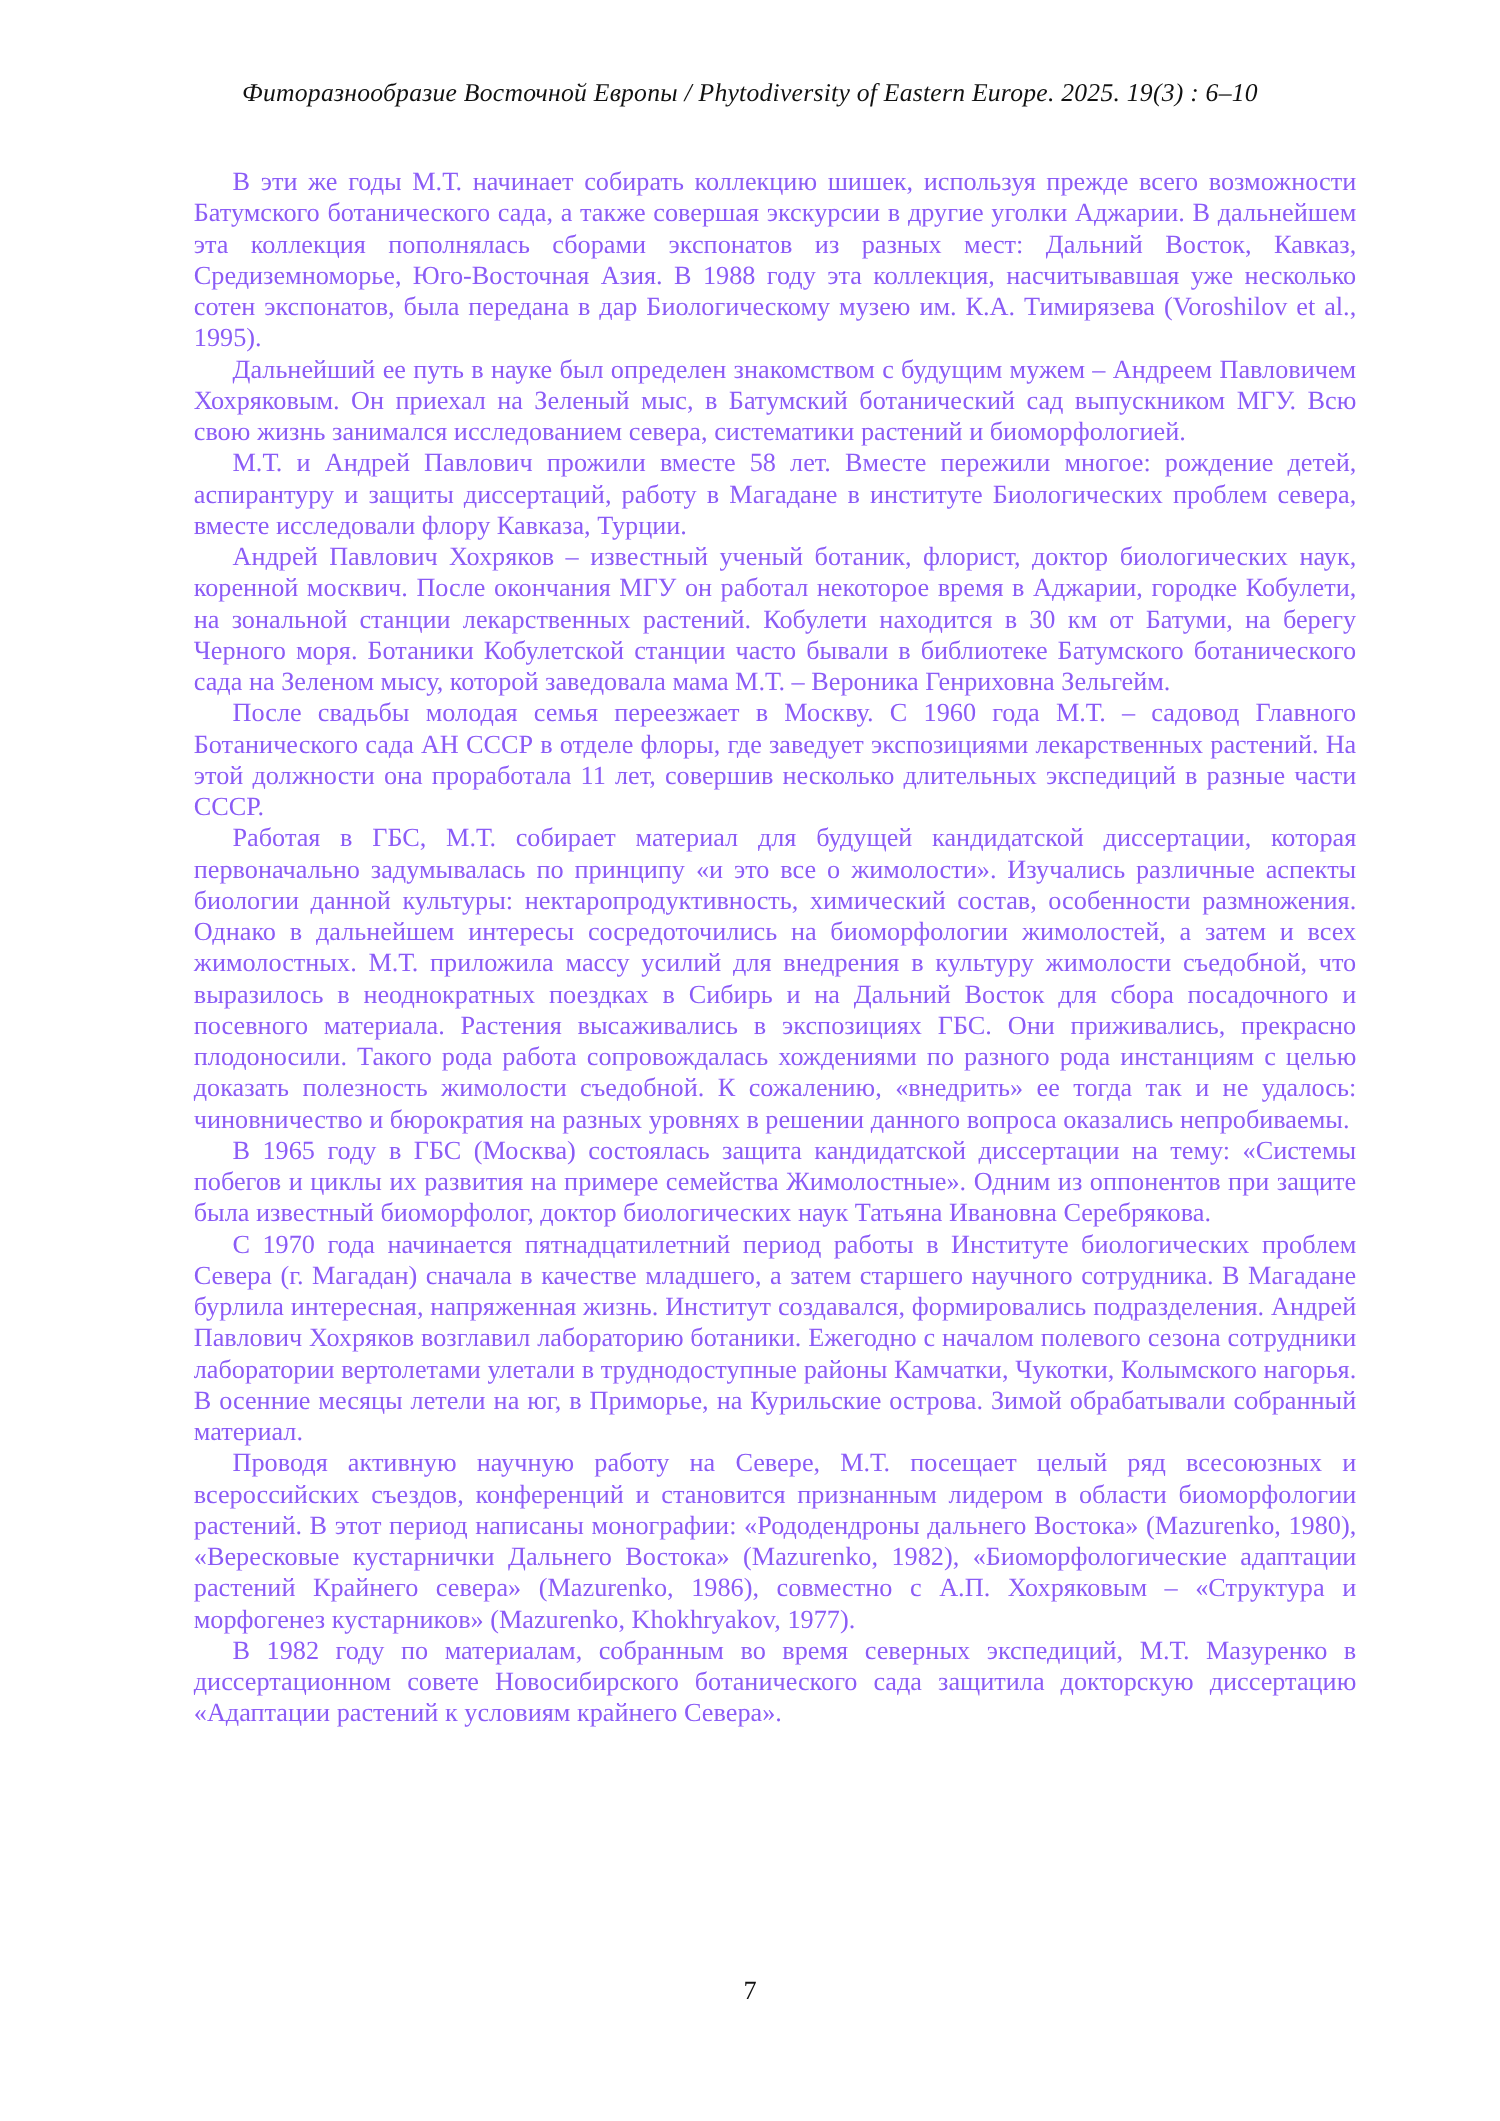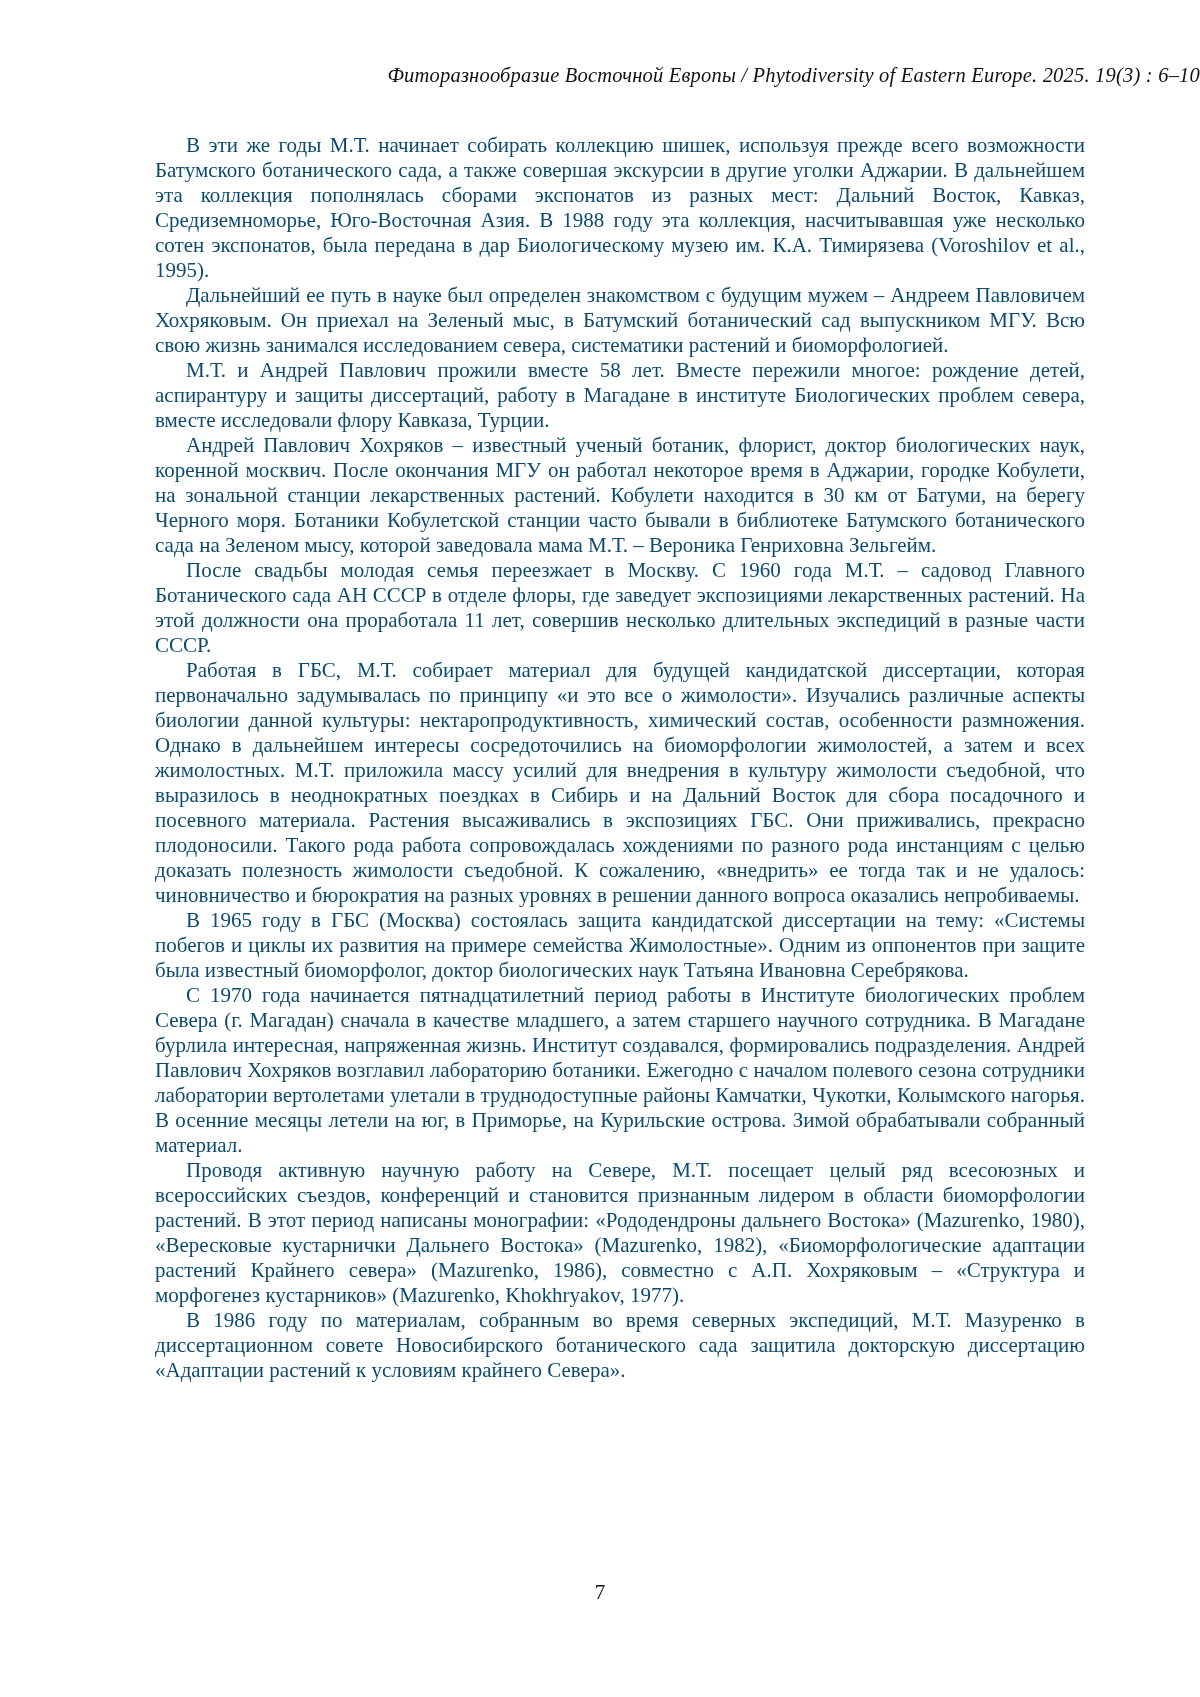--- a/index.html
+++ b/index.html
@@ -14,36 +14,36 @@
     background: #ffffff;
     color: #111111;
     font-family: "Liberation Serif", "DejaVu Serif", serif;
     overflow: hidden;
   }
   .running-head {
     position: absolute;
     top: 64px;
     left: 0;
     width: 1200px;
-    text-align: right;
+    text-align: center;
     font-style: italic;
     font-size: 20.5px;
     letter-spacing: 0.2px;
     color: #111111;
     white-space: nowrap;
   }
   .body-text {
     position: absolute;
     top: 133px;
     left: 155px;
     width: 930px;
     font-size: 21px;
     line-height: 25px;
     text-align: justify;
-    color: #0c4a6e;
+    color: #8b5cf6;
   }
   .body-text p {
     margin: 0;
     padding: 0;
     text-indent: 31px;
     text-justify: inter-word;
   }
   .page-number {
     position: absolute;
     top: 1580px;
@@ -63,17 +63,17 @@
   <div class="body-text" id="paragraphs-container">
       <p>В эти же годы М.Т. начинает собирать коллекцию шишек, используя прежде всего возможности Батумского ботанического сада, а также совершая экскурсии в другие уголки Аджарии. В дальнейшем эта коллекция пополнялась сборами экспонатов из разных мест: Дальний Восток, Кавказ, Средиземноморье, Юго-Восточная Азия. В 1988 году эта коллекция, насчитывавшая уже несколько сотен экспонатов, была передана в дар Биологическому музею им. К.А. Тимирязева (Voroshilov et al., 1995).</p>
       <p>Дальнейший ее путь в науке был определен знакомством с будущим мужем – Андреем Павловичем Хохряковым. Он приехал на Зеленый мыс, в Батумский ботанический сад выпускником МГУ. Всю свою жизнь занимался исследованием севера, систематики растений и биоморфологией.</p>
       <p>М.Т. и Андрей Павлович прожили вместе 58 лет. Вместе пережили многое: рождение детей, аспирантуру и защиты диссертаций, работу в Магадане в институте Биологических проблем севера, вместе исследовали флору Кавказа, Турции.</p>
       <p>Андрей Павлович Хохряков – известный ученый ботаник, флорист, доктор биологических наук, коренной москвич. После окончания МГУ он работал некоторое время в Аджарии, городке Кобулети, на зональной станции лекарственных растений. Кобулети находится в 30 км от Батуми, на берегу Черного моря. Ботаники Кобулетской станции часто бывали в библиотеке Батумского ботанического сада на Зеленом мысу, которой заведовала мама М.Т. – Вероника Генриховна Зельгейм.</p>
       <p>После свадьбы молодая семья переезжает в Москву. С 1960 года М.Т. – садовод Главного Ботанического сада АН СССР в отделе флоры, где заведует экспозициями лекарственных растений. На этой должности она проработала 11 лет, совершив несколько длительных экспедиций в разные части СССР.</p>
       <p>Работая в ГБС, М.Т. собирает материал для будущей кандидатской диссертации, которая первоначально задумывалась по принципу «и это все о жимолости». Изучались различные аспекты биологии данной культуры: нектаропродуктивность, химический состав, особенности размножения. Однако в дальнейшем интересы сосредоточились на биоморфологии жимолостей, а затем и всех жимолостных. М.Т. приложила массу усилий для внедрения в культуру жимолости съедобной, что выразилось в неоднократных поездках в Сибирь и на Дальний Восток для сбора посадочного и посевного материала. Растения высаживались в экспозициях ГБС. Они приживались, прекрасно плодоносили. Такого рода работа сопровождалась хождениями по разного рода инстанциям с целью доказать полезность жимолости съедобной. К сожалению, «внедрить» ее тогда так и не удалось: чиновничество и бюрократия на разных уровнях в решении данного вопроса оказались непробиваемы.</p>
       <p>В 1965 году в ГБС (Москва) состоялась защита кандидатской диссертации на тему: «Системы побегов и циклы их развития на примере семейства Жимолостные». Одним из оппонентов при защите была известный биоморфолог, доктор биологических наук Татьяна Ивановна Серебрякова.</p>
       <p>С 1970 года начинается пятнадцатилетний период работы в Институте биологических проблем Севера (г. Магадан) сначала в качестве младшего, а затем старшего научного сотрудника. В Магадане бурлила интересная, напряженная жизнь. Институт создавался, формировались подразделения. Андрей Павлович Хохряков возглавил лабораторию ботаники. Ежегодно с началом полевого сезона сотрудники лаборатории вертолетами улетали в труднодоступные районы Камчатки, Чукотки, Колымского нагорья. В осенние месяцы летели на юг, в Приморье, на Курильские острова. Зимой обрабатывали собранный материал.</p>
       <p>Проводя активную научную работу на Севере, М.Т. посещает целый ряд всесоюзных и всероссийских съездов, конференций и становится признанным лидером в области биоморфологии растений. В этот период написаны монографии: «Рододендроны дальнего Востока» (Mazurenko, 1980), «Вересковые кустарнички Дальнего Востока» (Mazurenko, 1982), «Биоморфологические адаптации растений Крайнего севера» (Mazurenko, 1986), совместно с А.П. Хохряковым – «Структура и морфогенез кустарников» (Mazurenko, Khokhryakov, 1977).</p>
-      <p>В 1986 году по материалам, собранным во время северных экспедиций, М.Т. Мазуренко в диссертационном совете Новосибирского ботанического сада защитила докторскую диссертацию «Адаптации растений к условиям крайнего Севера».</p>
+      <p>В 1982 году по материалам, собранным во время северных экспедиций, М.Т. Мазуренко в диссертационном совете Новосибирского ботанического сада защитила докторскую диссертацию «Адаптации растений к условиям крайнего Севера».</p>
     </div>
 
   <div class="page-number">7</div>
 </div>
 
 </body></html>

